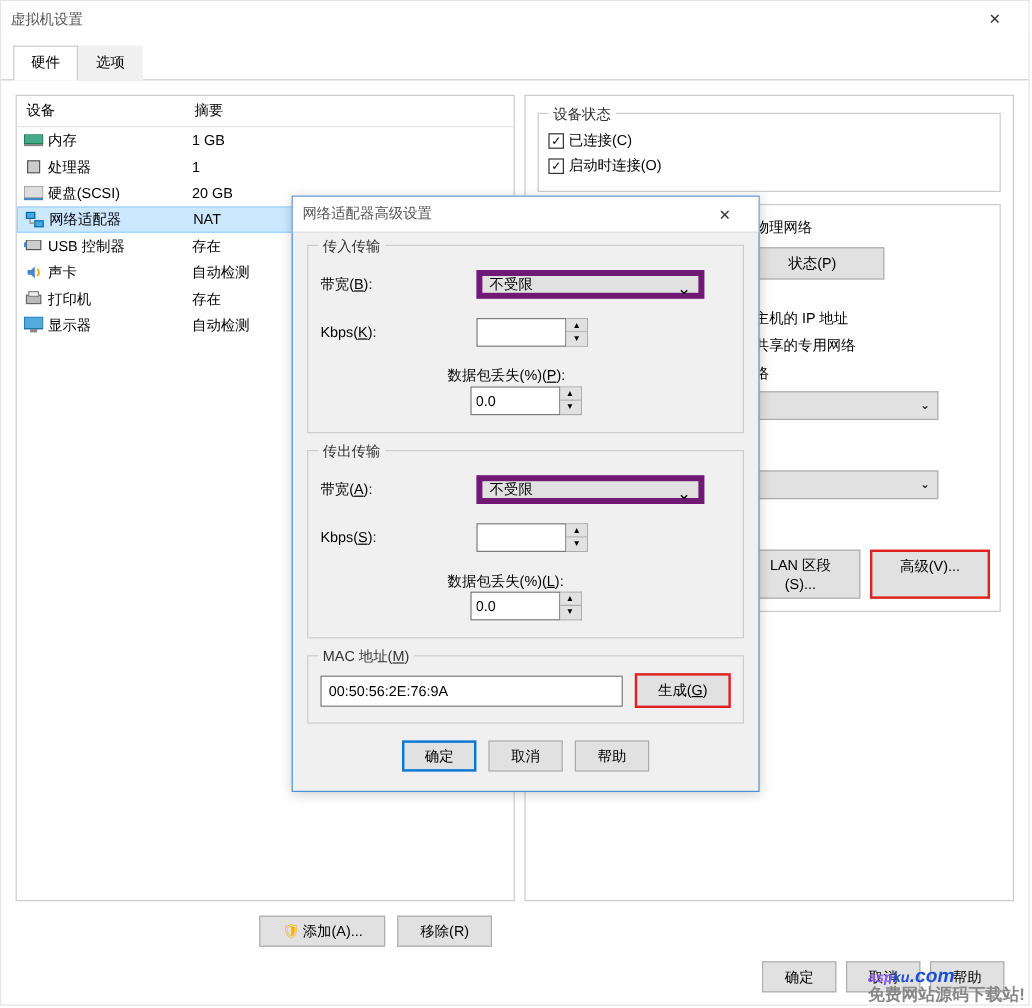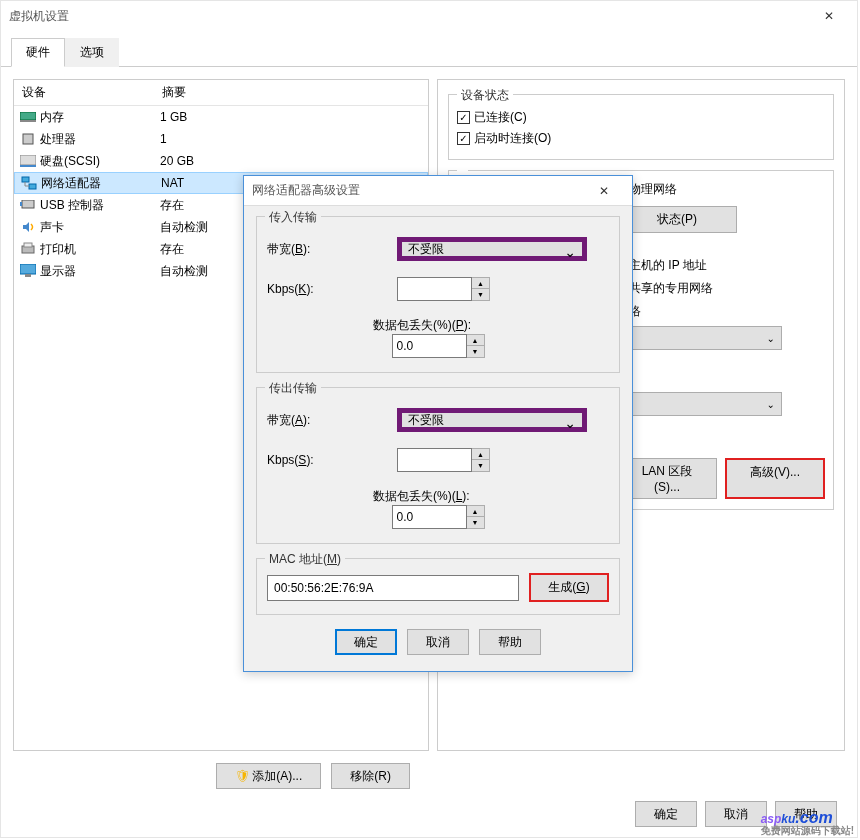--- a/index.html
+++ b/index.html
@@ -31,42 +31,42 @@
 .wide-select { width: 165px; height: 24px; background: #e1e1e1; border: 1px solid #adadad; display: flex; align-items: center; justify-content: flex-end; padding: 0 6px; }
 .btn-row { display: flex; gap: 8px; justify-content: flex-end; }
 .red-box { border: 2px solid #e02020 !important; }
 .footer { position: absolute; bottom: 10px; right: 20px; display: flex; gap: 8px; }
 .footer-main { position: absolute; bottom: 48px; left: 215px; display: flex; gap: 10px; }
 .btn { padding: 4px 18px; background: #e1e1e1; border: 1px solid #adadad; cursor: pointer; height: 26px; display: flex; align-items: center; }
 .btn.primary { border: 2px solid #0078d7; padding: 3px 17px; }
 .shield { color: #f7b500; margin-right: 2px; }
 
 
-.sub-window { left: 243px; top: 175px; width: 390px; border: 1px solid #4a90d9; box-shadow: 0 2px 10px rgba(0,0,0,.2); background: #f0f0f0; z-index: 10; }
+.sub-window { left: 243px; top: 163px; width: 390px; border: 1px solid #4a90d9; box-shadow: 0 2px 10px rgba(0,0,0,.2); background: #f0f0f0; z-index: 10; }
 .sub-window .titlebar { background: #fff; border-bottom: 1px solid #ddd; }
 .sub-content { padding: 10px 12px; }
 .form-group { border: 1px solid #ccc; margin-bottom: 14px; padding: 12px 10px 10px; position: relative; background: #f0f0f0; }
 .form-row { display: flex; align-items: center; margin: 8px 0 16px; }
 .form-row:last-child { margin-bottom: 4px; flex-direction: column; }
 .form-label { width: 130px; }
 .form-select { width: 190px; height: 24px; background: #e1e1e1; border: 5px solid #701a75; display: flex; align-items: center; padding: 0 6px; position: relative; }
 .form-select::after { content: "⌄"; position: absolute; right: 6px; font-size: 14px; top: 2px; }
 .spinner { display: flex; }
 .spinner input { width: 75px; height: 24px; border: 1px solid #7a7a7a; padding: 0 4px; }
 .spinner-btns { display: flex; flex-direction: column; border: 1px solid #adadad; border-left: none; }
 .spinner-btns span { width: 17px; height: 11px; background: #e1e1e1; font-size: 7px; display: flex; align-items: center; justify-content: center; line-height: 1; }
 .spinner-btns span:first-child { border-bottom: 1px solid #adadad; }
 .mac-group { border: 1px solid #ccc; padding: 14px 10px 12px; margin-bottom: 14px; position: relative; }
 .mac-row { display: flex; align-items: center; gap: 10px; }
 .mac-input { flex: 1; height: 26px; border: 1px solid #7a7a7a; padding: 0 6px; background: #fff; }
 .underline { text-decoration: underline; }
 .watermark { position: absolute; right: 6px; bottom: 2px; font-family: Arial; font-weight: bold; font-style: italic; font-size: 20px; z-index: 20; }
 .watermark .a1 { color: #8b5cf6; }
 .watermark .a2 { color: #1d4ed8; }
-.watermark .a3 { color: #888; font-size: 10px; font-style: normal; display: block; text-align: right; margin-top: -4px; }
+.watermark .a3 { color: #888; font-size: 14px; font-style: normal; display: block; text-align: right; margin-top: -4px; }
 svg { display: block; }
 </style>
 </head>
 <body>
 
 <div class="window main-window">
   <div class="titlebar">
     <span class="title">虚拟机设置</span>
     <span class="close">✕</span>
   </div>

